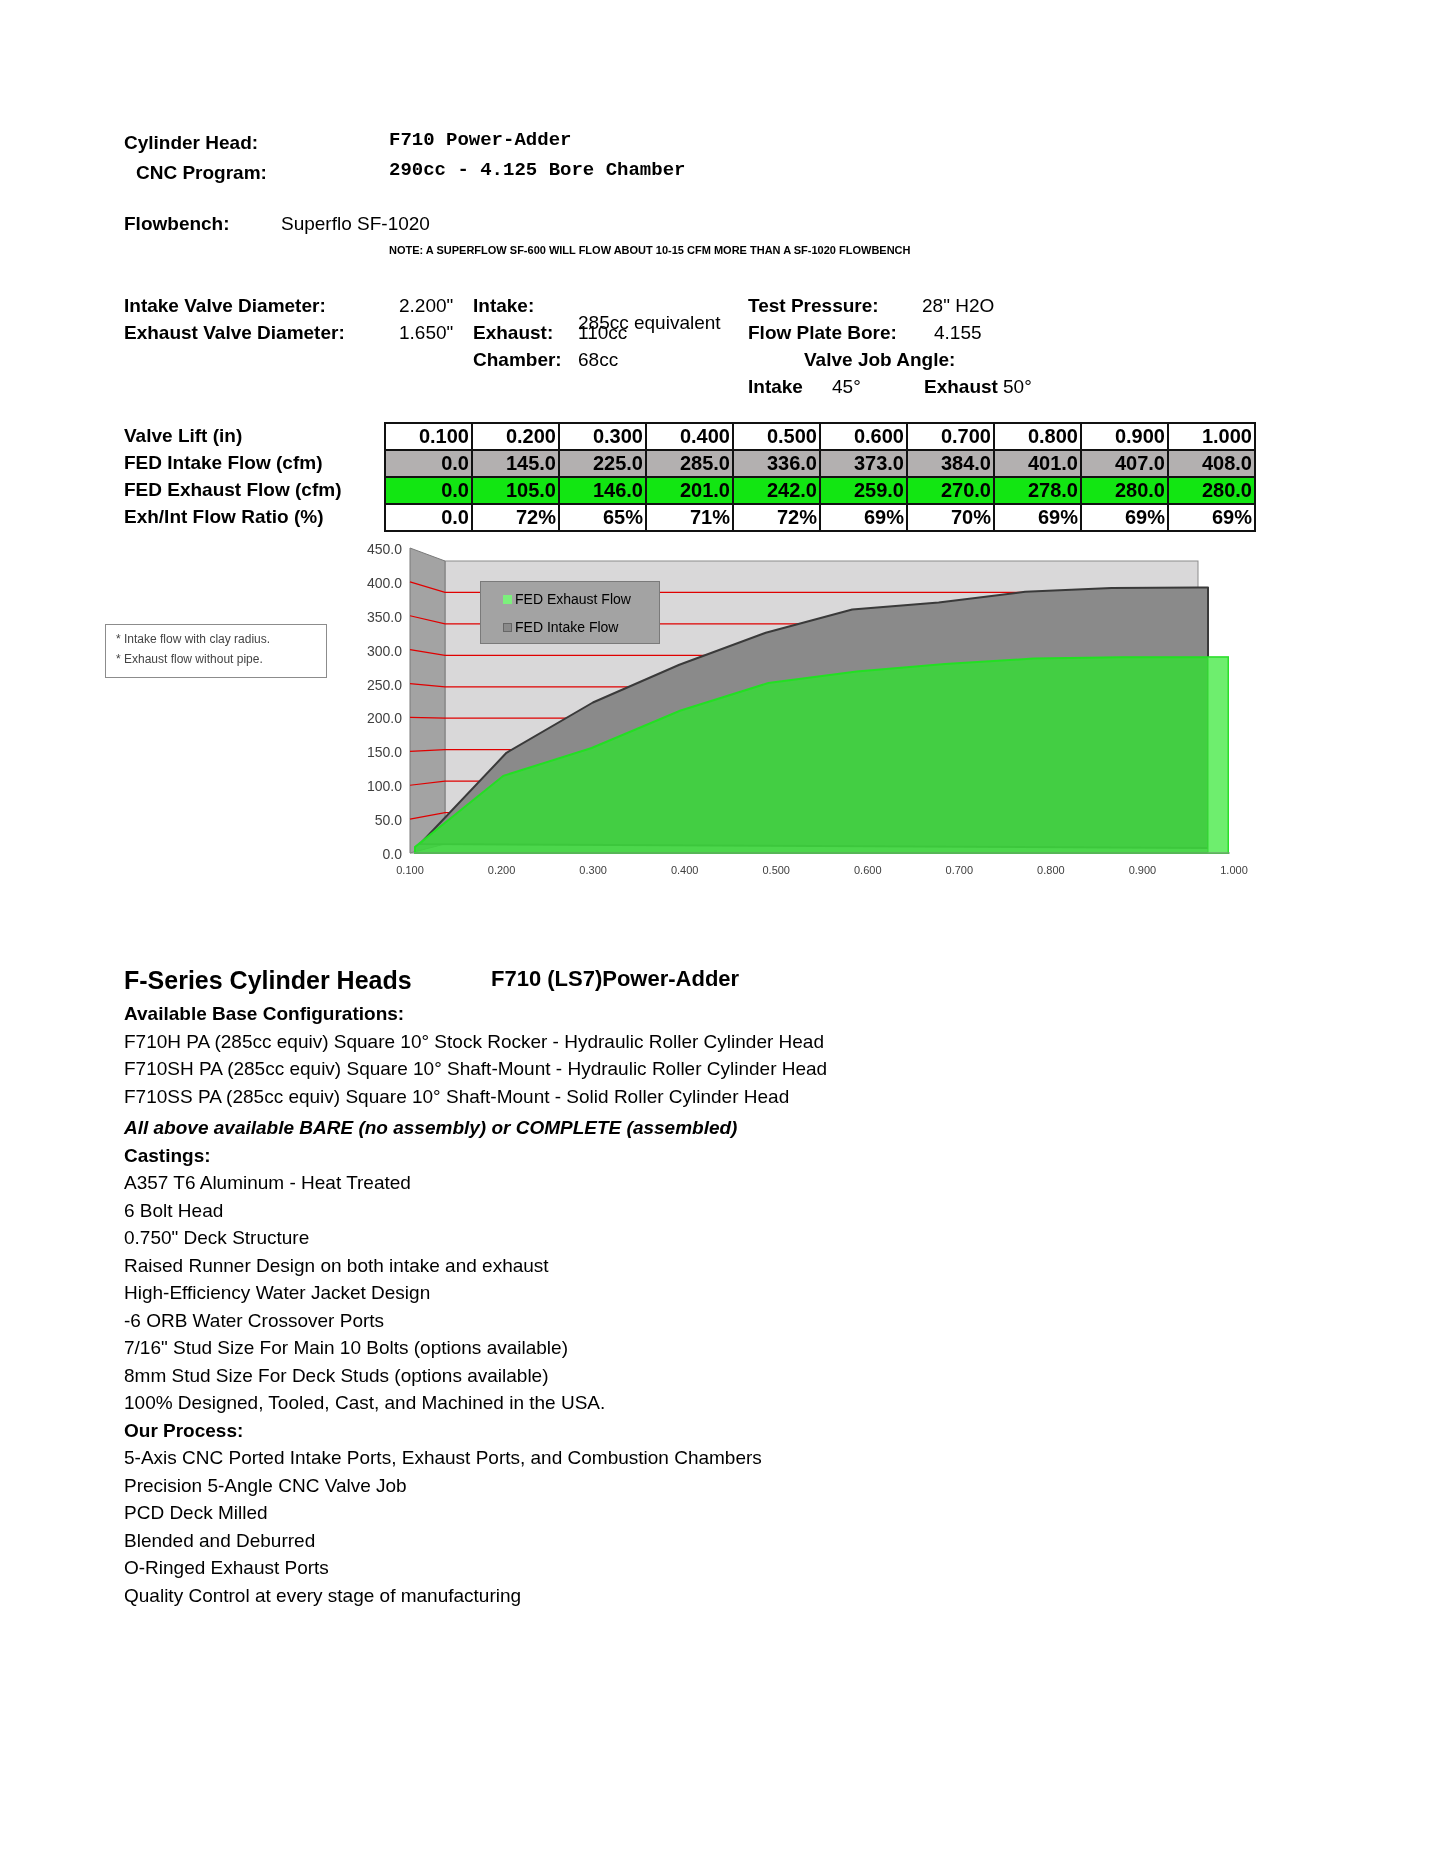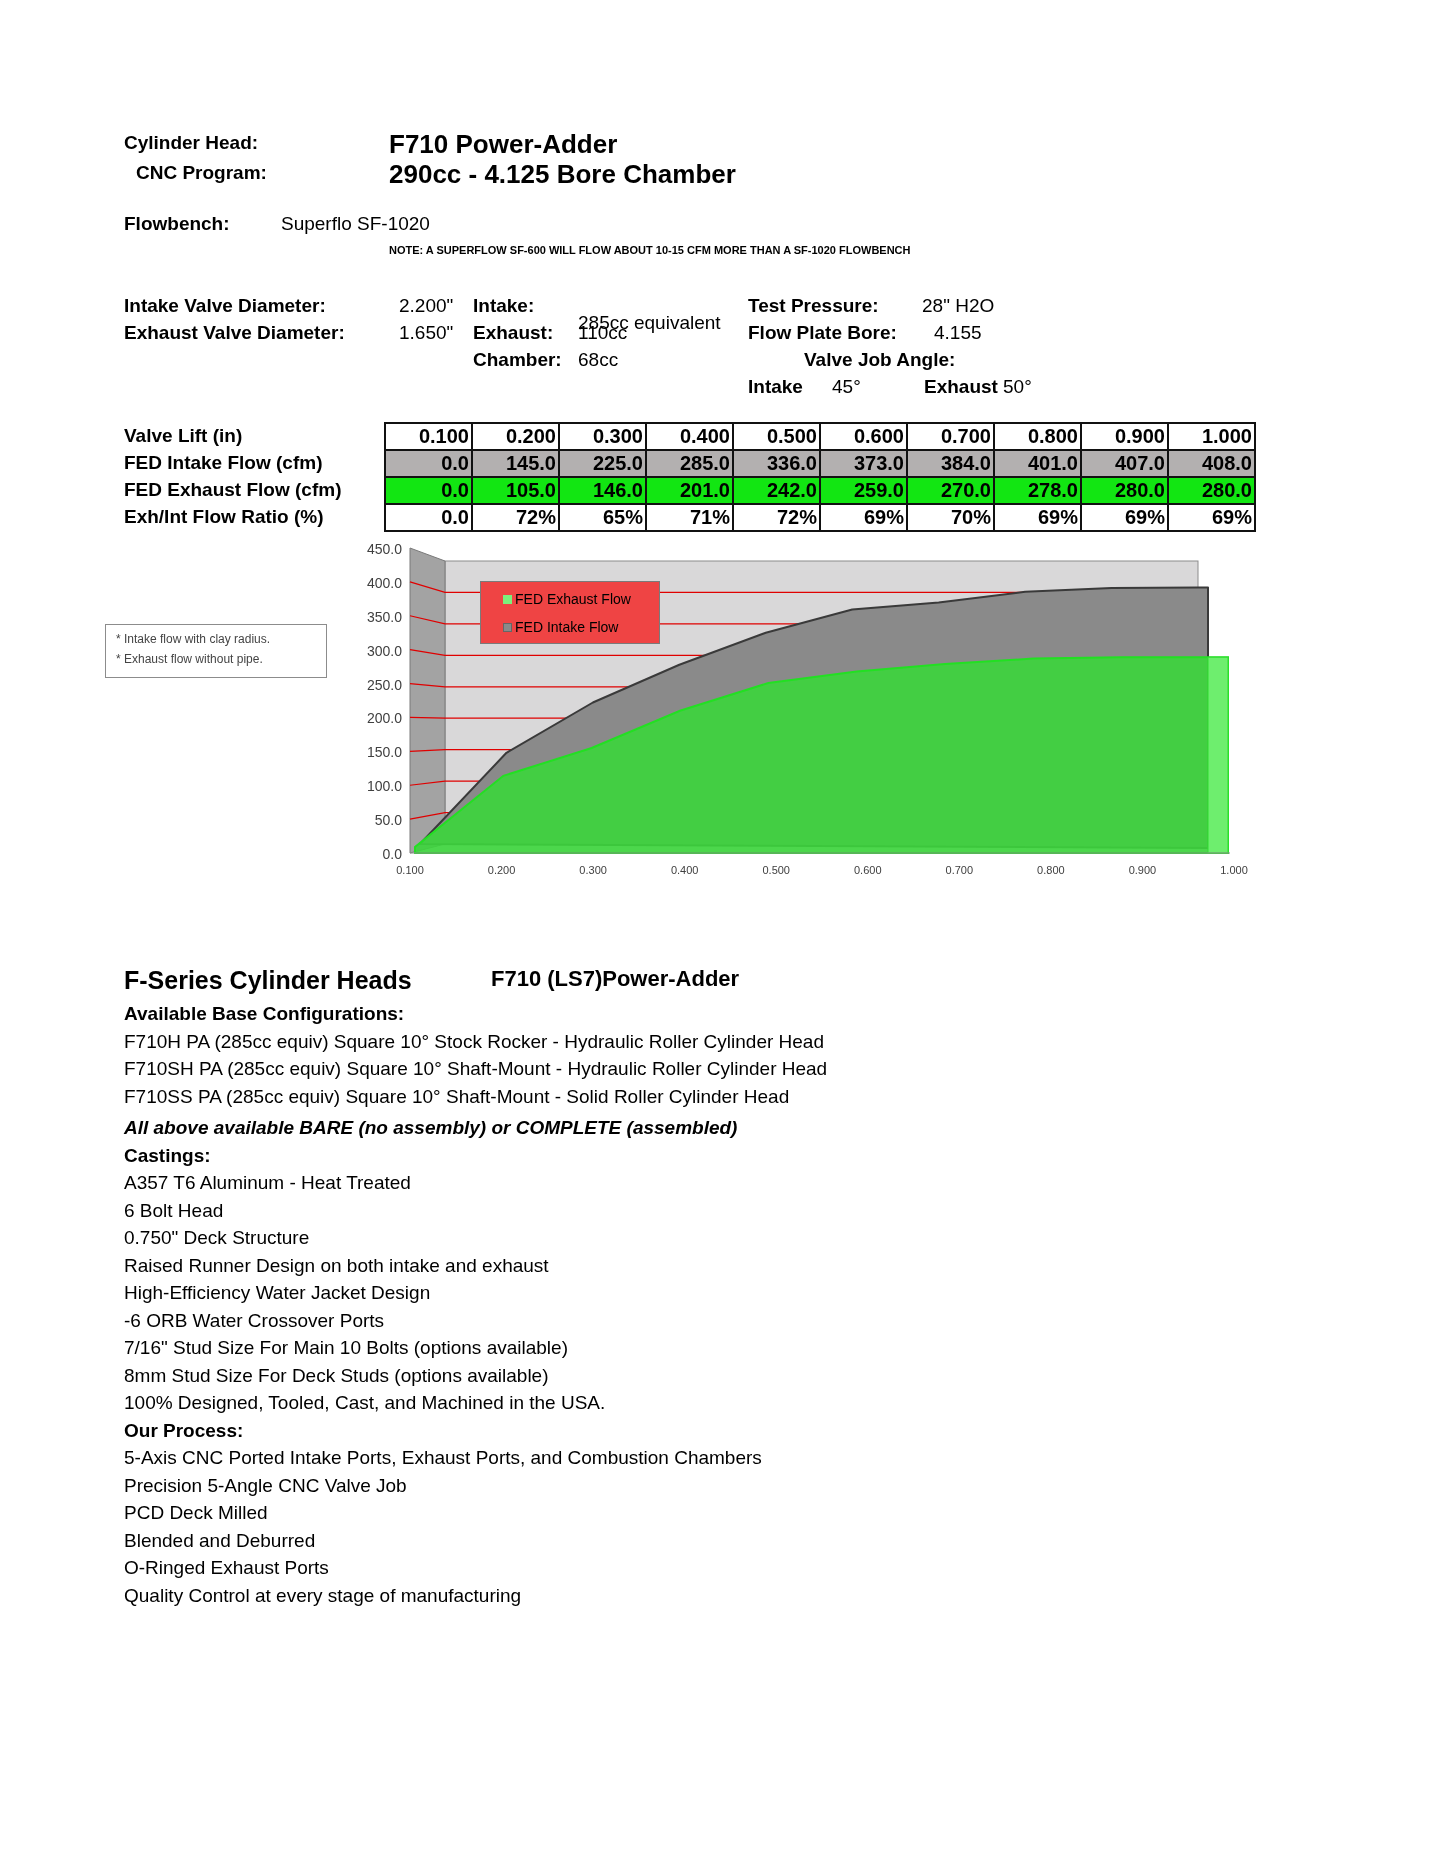--- a/index.html
+++ b/index.html
@@ -1,37 +1,37 @@
 <!DOCTYPE html>
 <html><head>
 <meta charset="utf-8">
 <style>
   html, body { margin:0; padding:0; background:#ffffff; }
   body { width:1445px; height:1870px; position:relative; overflow:hidden;
          font-family:"Liberation Sans", "DejaVu Sans", sans-serif; color:#000; }
   .abs { position:absolute; white-space:nowrap; }
   .b { font-weight:bold; }
   .t19 { font-size:19px; }
-  .t22 { font-size:26px; }
+  .t22 { font-size:19px;font-family:Liberation Mono, monospace; }
   .t15 { font-size:11px; }
 
   table.flow { position:absolute; left:384px; top:422px; border-collapse:collapse;
                font-family:"Liberation Sans", sans-serif; font-size:20px; font-weight:bold; }
   table.flow td { width:83px; height:25px; border:2px solid #111; text-align:right;
                   padding:0 2px 0 0; line-height:25px; }
   tr.r-lift td { background:#ffffff; }
   tr.r-int td { background:#b3b0b0; }
   tr.r-exh td { background:#12e612; }
   tr.r-ratio td { background:#ffffff; }
 
   .chart { position:absolute; left:0; top:0; width:1445px; height:900px; pointer-events:none; }
   .chart * { pointer-events:auto; }
   .ytick { position:absolute; font-size:14px; color:#404040; text-align:right; width:40px; }
   .xtick { position:absolute; font-size:11px; color:#404040; text-align:center; width:50px; }
-  .legend { position:absolute; left:480px; top:581px; width:178px; height:61px; background:#ef4444;
+  .legend { position:absolute; left:480px; top:581px; width:178px; height:61px; background:#a3a3a3;
             border:1px solid #7a7a7a; font-size:14px; }
   .legend .li { position:absolute; left:22px; display:flex; align-items:center; }
   .legend .sw { width:9px; height:9px; margin-right:3px; }
   .note { position:absolute; left:105px; top:624px; width:222px; height:54px; border:1px solid #8c8c8c;
           font-size:12px; color:#444; padding:4px 0 0 10px; box-sizing:border-box; line-height:20px; }
 
   .section { position:absolute; left:124px; font-size:19px; line-height:27.5px; }
   .section div { white-space:nowrap; }
 </style>
 </head>

